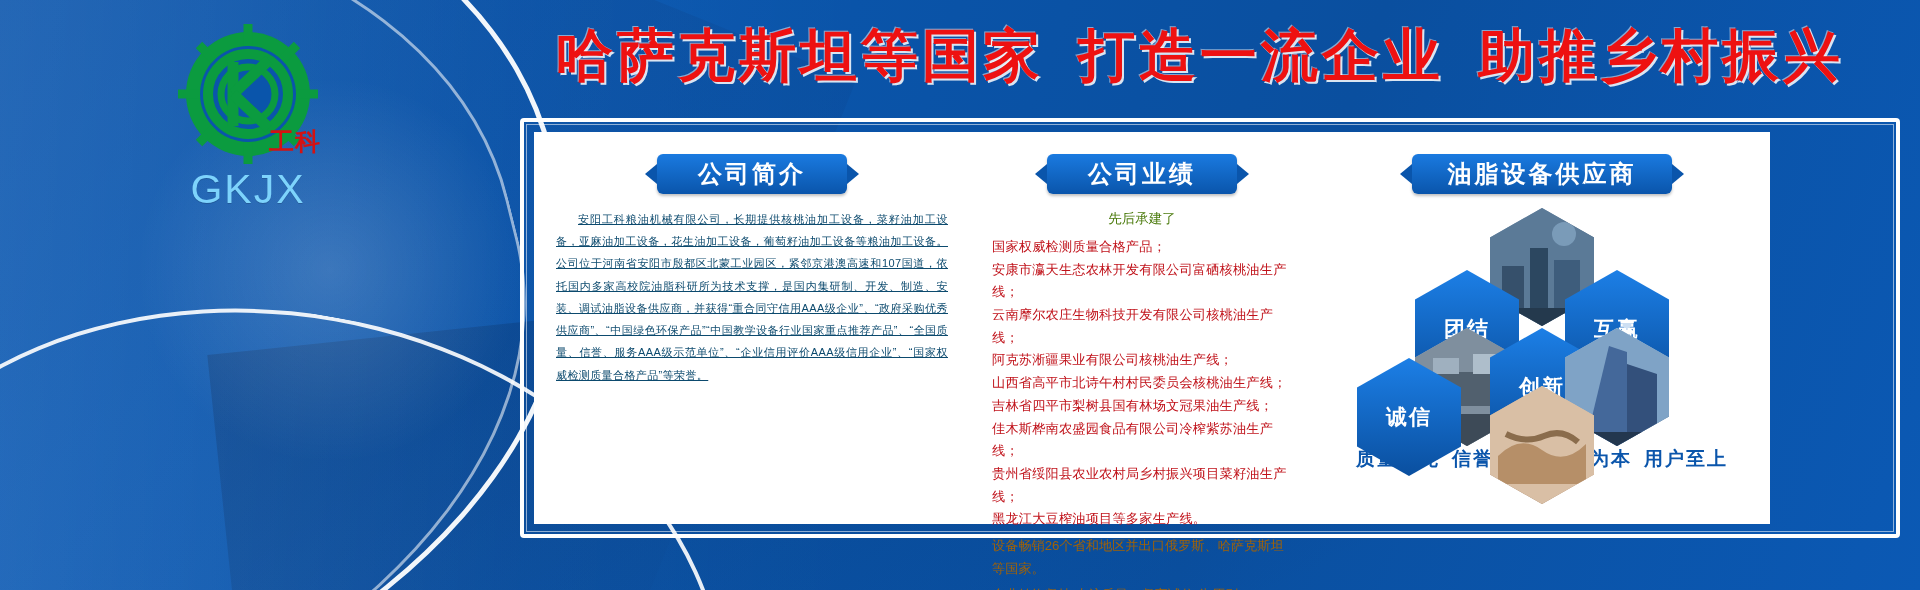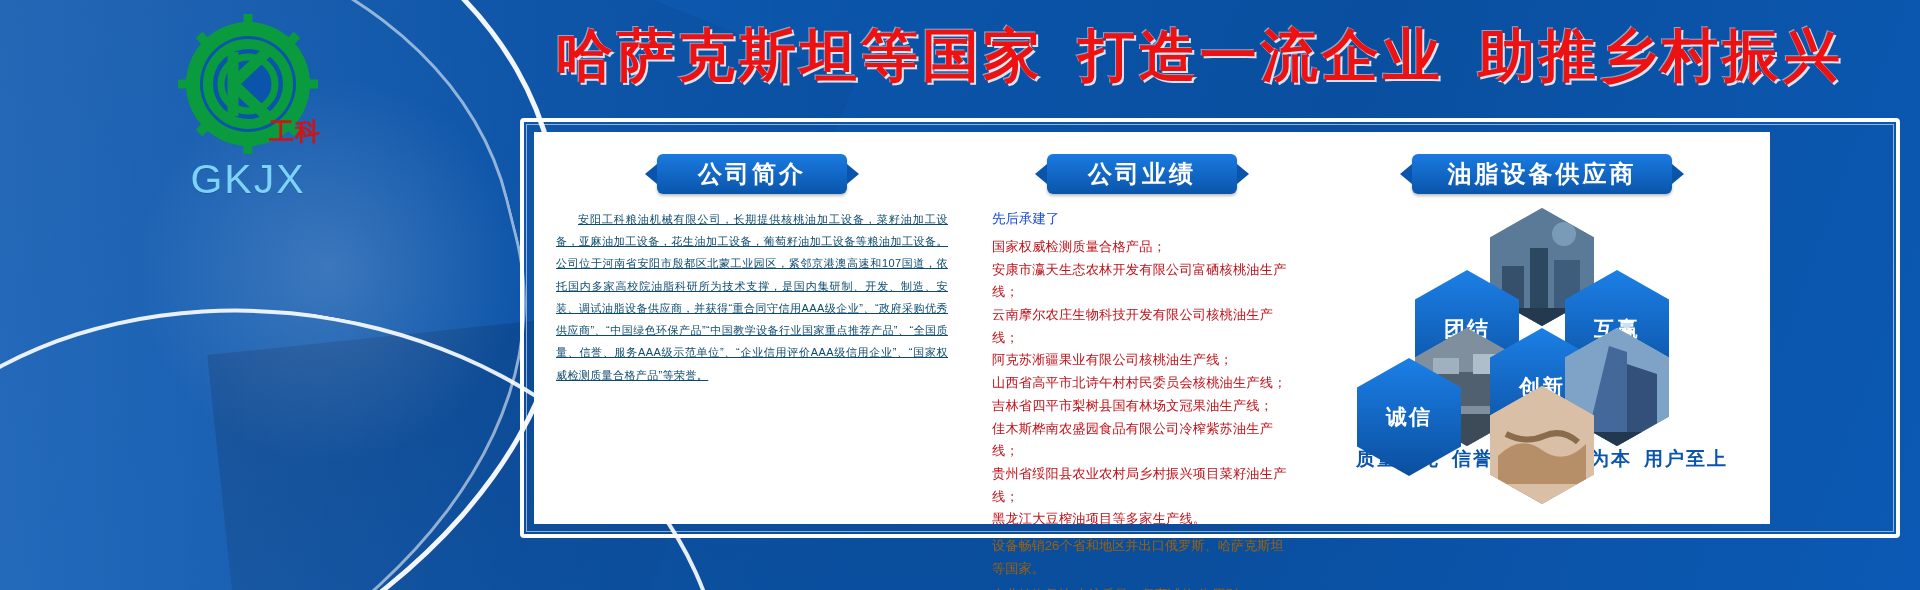--- a/index.html
+++ b/index.html
@@ -87,21 +87,21 @@
     width: 420px;
     height: 420px;
     border-radius: 50%;
     background: radial-gradient(circle, rgba(255,255,255,0.16), rgba(255,255,255,0) 65%);
     pointer-events: none;
   }
   
   .logo-wrap {
     position: absolute;
     left: 118px;
-    top: 12px;
+    top: 22px;
     width: 260px;
     height: 210px;
     text-align: center;
   }
   .logo-mark {
     width: 150px;
     height: 150px;
     margin: 0 auto;
     position: relative;
   }
@@ -211,23 +211,24 @@
     line-height: 2.02;
     color: #0c4a6e;
     text-align: justify;
     text-indent: 2em;
     letter-spacing: 0.4px;
     text-decoration: underline;
   }
   
   .perf-lead {
     font-size: 13.5px;
-    color: #1d4ed8;
+    color: #4d7c0f;
     margin: 8px 0 5px 0;
     line-height: 1.7;
+    text-align: center;
   }
   .perf-list {
     list-style: none;
     margin: 0;
     padding: 0;
   }
   .perf-list li {
     font-size: 13.2px;
     line-height: 1.72;
     color: #c0121a;

